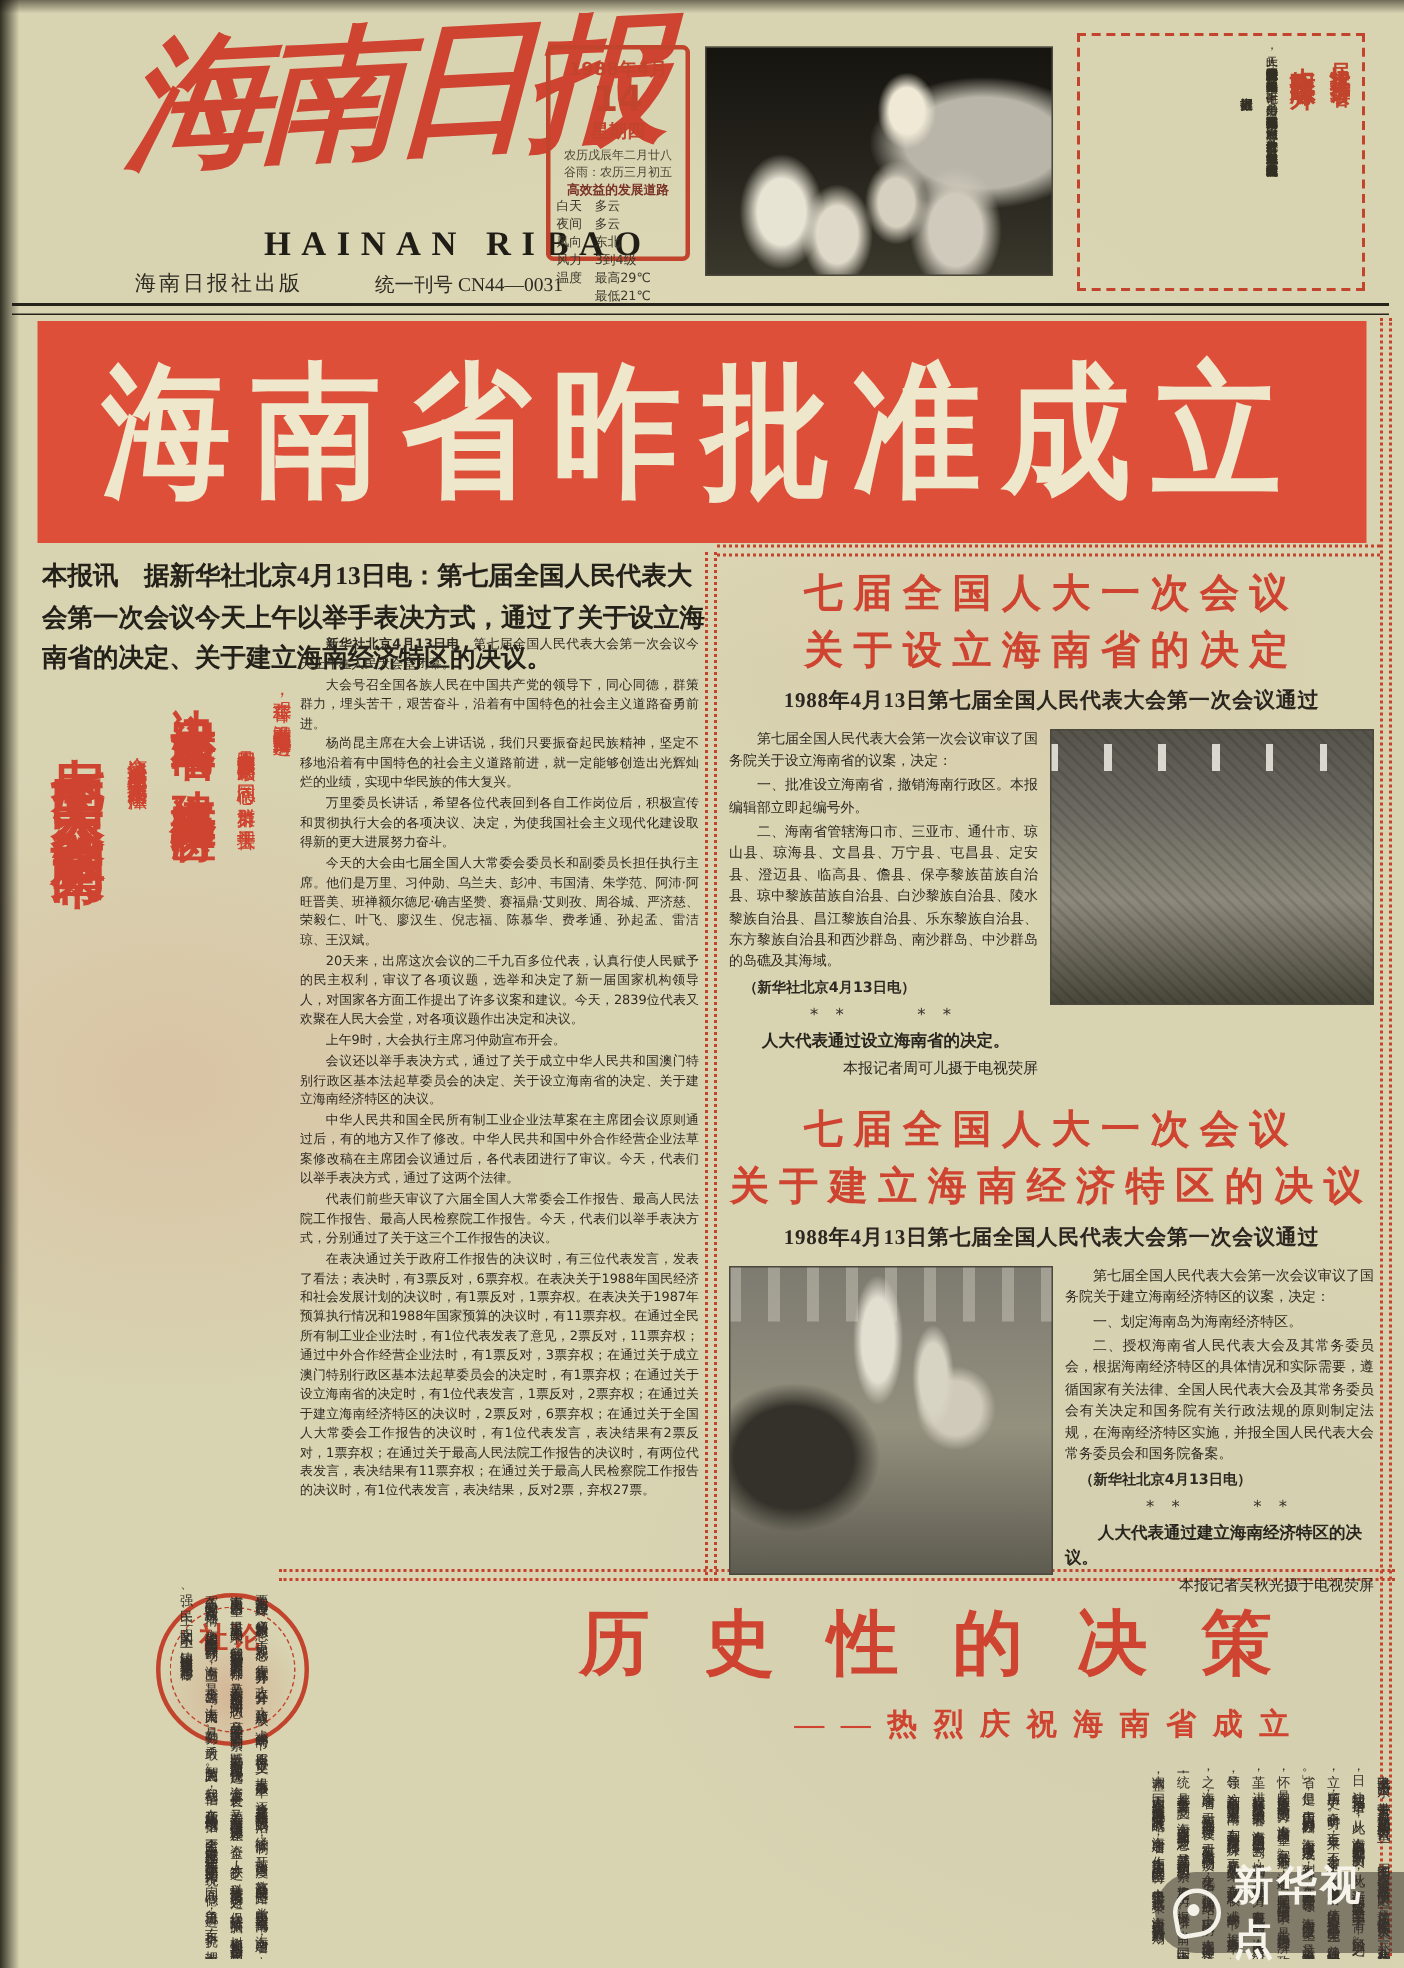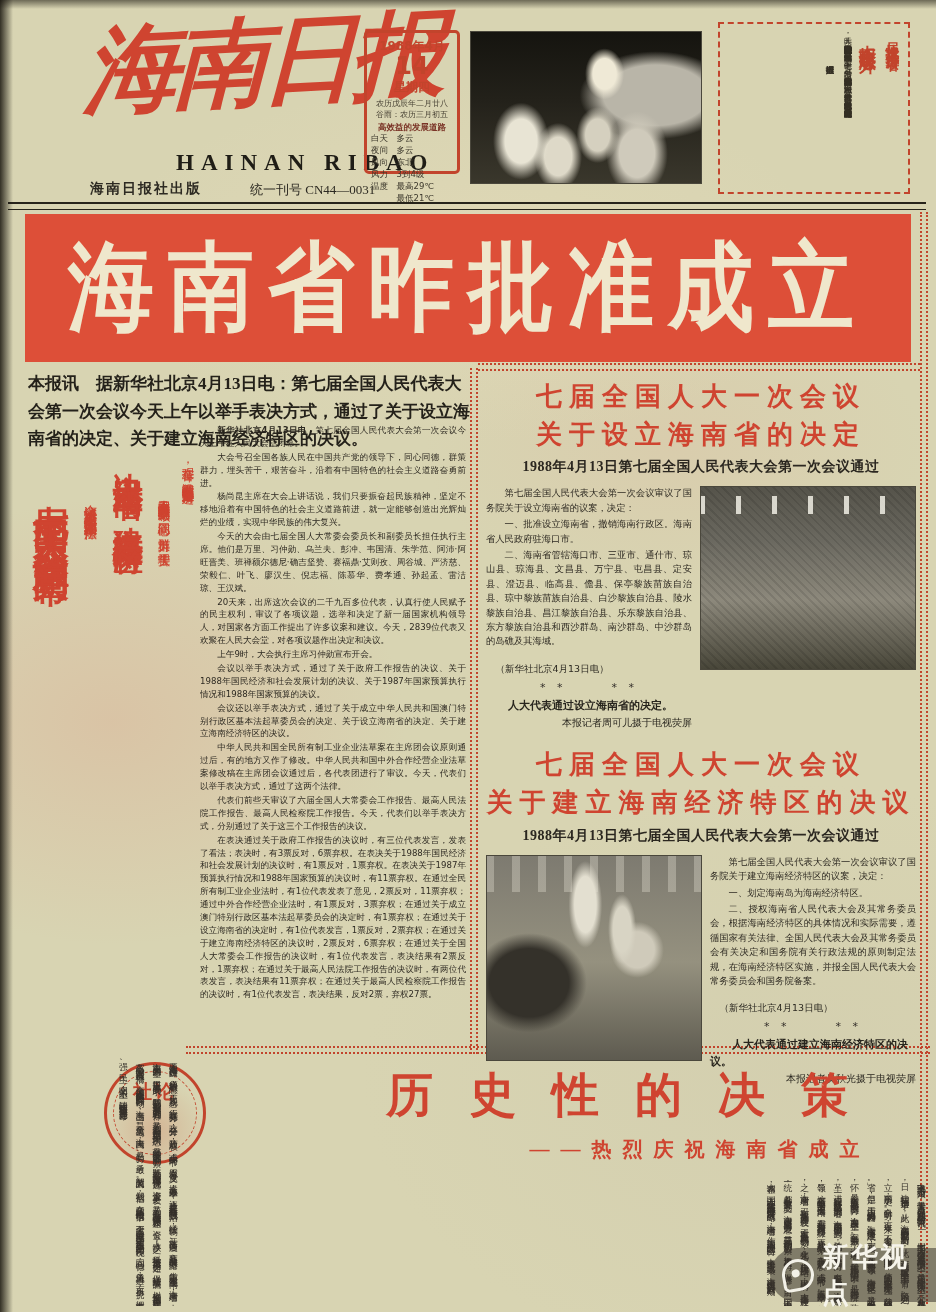--- a/index.html
+++ b/index.html
@@ -19,21 +19,21 @@
   .scan-top{position:absolute;left:0;top:0;width:100%;height:9px;
     background:linear-gradient(180deg, rgba(22,19,12,.55), rgba(22,19,12,0));z-index:9;}
 
   
   .mast-title{position:absolute;left:84px;top:14px;width:300px;font-size:95px;line-height:1.05;
     color:var(--red2);font-weight:900;font-style:italic;letter-spacing:-6px;
     transform:rotate(-3deg) skewX(-4deg);white-space:nowrap;}
   .mast-roman{position:absolute;left:176px;top:150px;font-family:"Liberation Serif",serif;
     font-weight:bold;font-size:23px;letter-spacing:7px;color:#1f1d16;}
   .mast-issue{position:absolute;left:470px;top:156px;font-size:13px;font-weight:bold;}
-  .mast-pub{position:absolute;left:90px;top:180px;font-size:14px;font-weight:bold;letter-spacing:2px;}
+  .mast-pub{position:absolute;left:90px;top:180px;font-size:14px;font-weight:normal;letter-spacing:2px;}
   .mast-code{position:absolute;left:250px;top:181px;font-size:13px;font-family:"Liberation Serif",serif;}
 
   .datebox{position:absolute;left:364px;top:30px;width:96px;height:144px;border:3px solid var(--red);
     border-radius:5px;padding:5px 4px;box-sizing:border-box;text-align:center;line-height:1.35;}
   .db-ym{color:var(--red);font-weight:bold;font-size:12px;}
   .db-day{color:var(--red);font-weight:bold;font-size:24px;line-height:1.05;}
   .db-wd{color:var(--red);font-weight:bold;font-size:12px;margin-bottom:2px;}
   .db-small{font-size:8px;line-height:1.45;color:#4a4436;}
   .db-ft{font-size:8.5px;font-weight:bold;color:#7a3326;margin-top:1px;}
   .db-w p{margin:0;font-size:8.5px;text-align:left;color:#3c382c;line-height:1.4;}
@@ -96,21 +96,21 @@
 
   
   .rcol{position:absolute;left:486px;top:378px;width:430px;}
   .dec-h{color:var(--red2);font-weight:900;font-size:26px;letter-spacing:7px;text-align:center;
     line-height:1.45;white-space:nowrap;}
   .dec-sub{font-family:"Liberation Serif",serif;font-size:14px;font-weight:bold;text-align:center;
     color:#2b2720;margin-top:5px;letter-spacing:0.5px;}
   .dec-row{display:flex;gap:8px;margin-top:10px;}
   .dec-text{font-size:9.3px;line-height:1.55;text-align:justify;color:#2e2a22;}
   .dec-text p{margin:0 0 2px;text-indent:2em;}
-  .dec-src{font-weight:400;font-size:9.5px;text-indent:1em;margin-top:14px;}
+  .dec-src{font-weight:700;font-size:9.5px;text-indent:1em;margin-top:3px;}
   .stars{font-size:11px;letter-spacing:4px;text-align:center;color:#35302a;margin:4px 0 2px;}
   .dec-cap{font-family:"Liberation Serif",serif;font-size:11px;font-weight:600;line-height:1.5;
     text-indent:2em;color:#28251e;}
   .dec-credit{font-family:"Liberation Serif",serif;font-size:10px;text-align:right;color:#28251e;margin-top:3px;}
   .w206{width:206px;flex:0 0 206px;}
   .photo-hall{flex:0 0 216px;height:184px;
     background:
       repeating-linear-gradient(90deg, rgba(240,238,228,.85) 0 5px, rgba(240,238,228,0) 5px 36px) 0 6%/100% 10% no-repeat,
       repeating-linear-gradient(45deg, rgba(0,0,0,.10) 0 2px, rgba(0,0,0,0) 2px 6px),
       linear-gradient(180deg,#55534a 0%, #6b6960 30%, #8d897c 62%, #474538 100%);}
@@ -204,24 +204,24 @@
     <div class="vtext sh-main2">决定设立海南省　建立海南经济特区</div>
     <div class="vtext sh-kb">大会号召全国各族人民在中国共产党的领导下，同心同德，群策群力，埋头苦干，</div>
     <div class="vtext sh-ka">艰苦奋斗，沿着有中国特色的社会主义道路奋勇前进</div>
   </div>
 
   <div class="article">
     <p><b>新华社北京4月13日电</b><span>　第七届全国人民代表大会第一次会议今天上午在人民大会堂闭幕。</span></p>
     <div>
         <p>大会号召全国各族人民在中国共产党的领导下，同心同德，群策群力，埋头苦干，艰苦奋斗，沿着有中国特色的社会主义道路奋勇前进。</p>
         <p>杨尚昆主席在大会上讲话说，我们只要振奋起民族精神，坚定不移地沿着有中国特色的社会主义道路前进，就一定能够创造出光辉灿烂的业绩，实现中华民族的伟大复兴。</p>
+        <p>万里委员长讲话，希望各位代表回到各自工作岗位后，积极宣传和贯彻执行大会的各项决议、决定，为使我国社会主义现代化建设取得新的更大进展努力奋斗。</p>
         <p>今天的大会由七届全国人大常委会委员长和副委员长担任执行主席。他们是万里、习仲勋、乌兰夫、彭冲、韦国清、朱学范、阿沛·阿旺晋美、班禅额尔德尼·确吉坚赞、赛福鼎·艾则孜、周谷城、严济慈、荣毅仁、叶飞、廖汉生、倪志福、陈慕华、费孝通、孙起孟、雷洁琼、王汉斌。</p>
         <p>20天来，出席这次会议的二千九百多位代表，认真行使人民赋予的民主权利，审议了各项议题，选举和决定了新一届国家机构领导人，对国家各方面工作提出了许多议案和建议。今天，2839位代表又欢聚在人民大会堂，对各项议题作出决定和决议。</p>
         <p>上午9时，大会执行主席习仲勋宣布开会。</p>
-        <p>会议以举手表决方式，通过了关于政府工作报告的决议、关于1988年国民经济和社会发展计划的决议、关于1987年国家预算执行情况和1988年国家预算的决议。</p>
         <p>会议还以举手表决方式，通过了关于成立中华人民共和国澳门特别行政区基本法起草委员会的决定、关于设立海南省的决定、关于建立海南经济特区的决议。</p>
         <p>中华人民共和国全民所有制工业企业法草案在主席团会议原则通过后，有的地方又作了修改。中华人民共和国中外合作经营企业法草案修改稿在主席团会议通过后，各代表团进行了审议。今天，代表们以举手表决方式，通过了这两个法律。</p>
         <p>代表们前些天审议了六届全国人大常委会工作报告、最高人民法院工作报告、最高人民检察院工作报告。今天，代表们以举手表决方式，分别通过了关于这三个工作报告的决议。</p>
         <p>在表决通过关于政府工作报告的决议时，有三位代表发言，发表了看法；表决时，有3票反对，6票弃权。在表决关于1988年国民经济和社会发展计划的决议时，有1票反对，1票弃权。在表决关于1987年预算执行情况和1988年国家预算的决议时，有11票弃权。在通过全民所有制工业企业法时，有1位代表发表了意见，2票反对，11票弃权；通过中外合作经营企业法时，有1票反对，3票弃权；在通过关于成立澳门特别行政区基本法起草委员会的决定时，有1票弃权；在通过关于设立海南省的决定时，有1位代表发言，1票反对，2票弃权；在通过关于建立海南经济特区的决议时，2票反对，6票弃权；在通过关于全国人大常委会工作报告的决议时，有1位代表发言，表决结果有2票反对，1票弃权；在通过关于最高人民法院工作报告的决议时，有两位代表发言，表决结果有11票弃权；在通过关于最高人民检察院工作报告的决议时，有1位代表发言，表决结果，反对2票，弃权27票。</p>
       </div>
   </div>
 
   <div class="lace-v lv1"></div>
   <div class="lace-v lv2"></div>
   <div class="lace-h lh1"></div>
@@ -230,21 +230,21 @@
   <div class="rcol">
     <div class="dec-h">
       <div>七届全国人大一次会议</div>
       <div>关于设立海南省的决定</div>
     </div>
     <div class="dec-sub">1988年4月13日第七届全国人民代表大会第一次会议通过</div>
     <div class="dec-row">
       <div class="w206">
         <div class="dec-text">
             <p>第七届全国人民代表大会第一次会议审议了国务院关于设立海南省的议案，决定：</p>
-            <p>一、批准设立海南省，撤销海南行政区。海南省人民政府驻海口市。</p>
+            <p>一、批准设立海南省，撤销海南行政区。本报编辑部立即起编号外。</p>
             <p>二、海南省管辖海口市、三亚市、通什市、琼山县、琼海县、文昌县、万宁县、屯昌县、定安县、澄迈县、临高县、儋县、保亭黎族苗族自治县、琼中黎族苗族自治县、白沙黎族自治县、陵水黎族自治县、昌江黎族自治县、乐东黎族自治县、东方黎族自治县和西沙群岛、南沙群岛、中沙群岛的岛礁及其海域。</p>
           </div>
         <div class="dec-src">（新华社北京4月13日电）</div>
         <div class="stars">* *　　　* *</div>
         <div class="dec-cap">人大代表通过设立海南省的决定。</div>
         <div class="dec-credit">本报记者周可儿摄于电视荧屏</div>
       </div>
       <div class="photo photo-hall"></div>
     </div>
 

